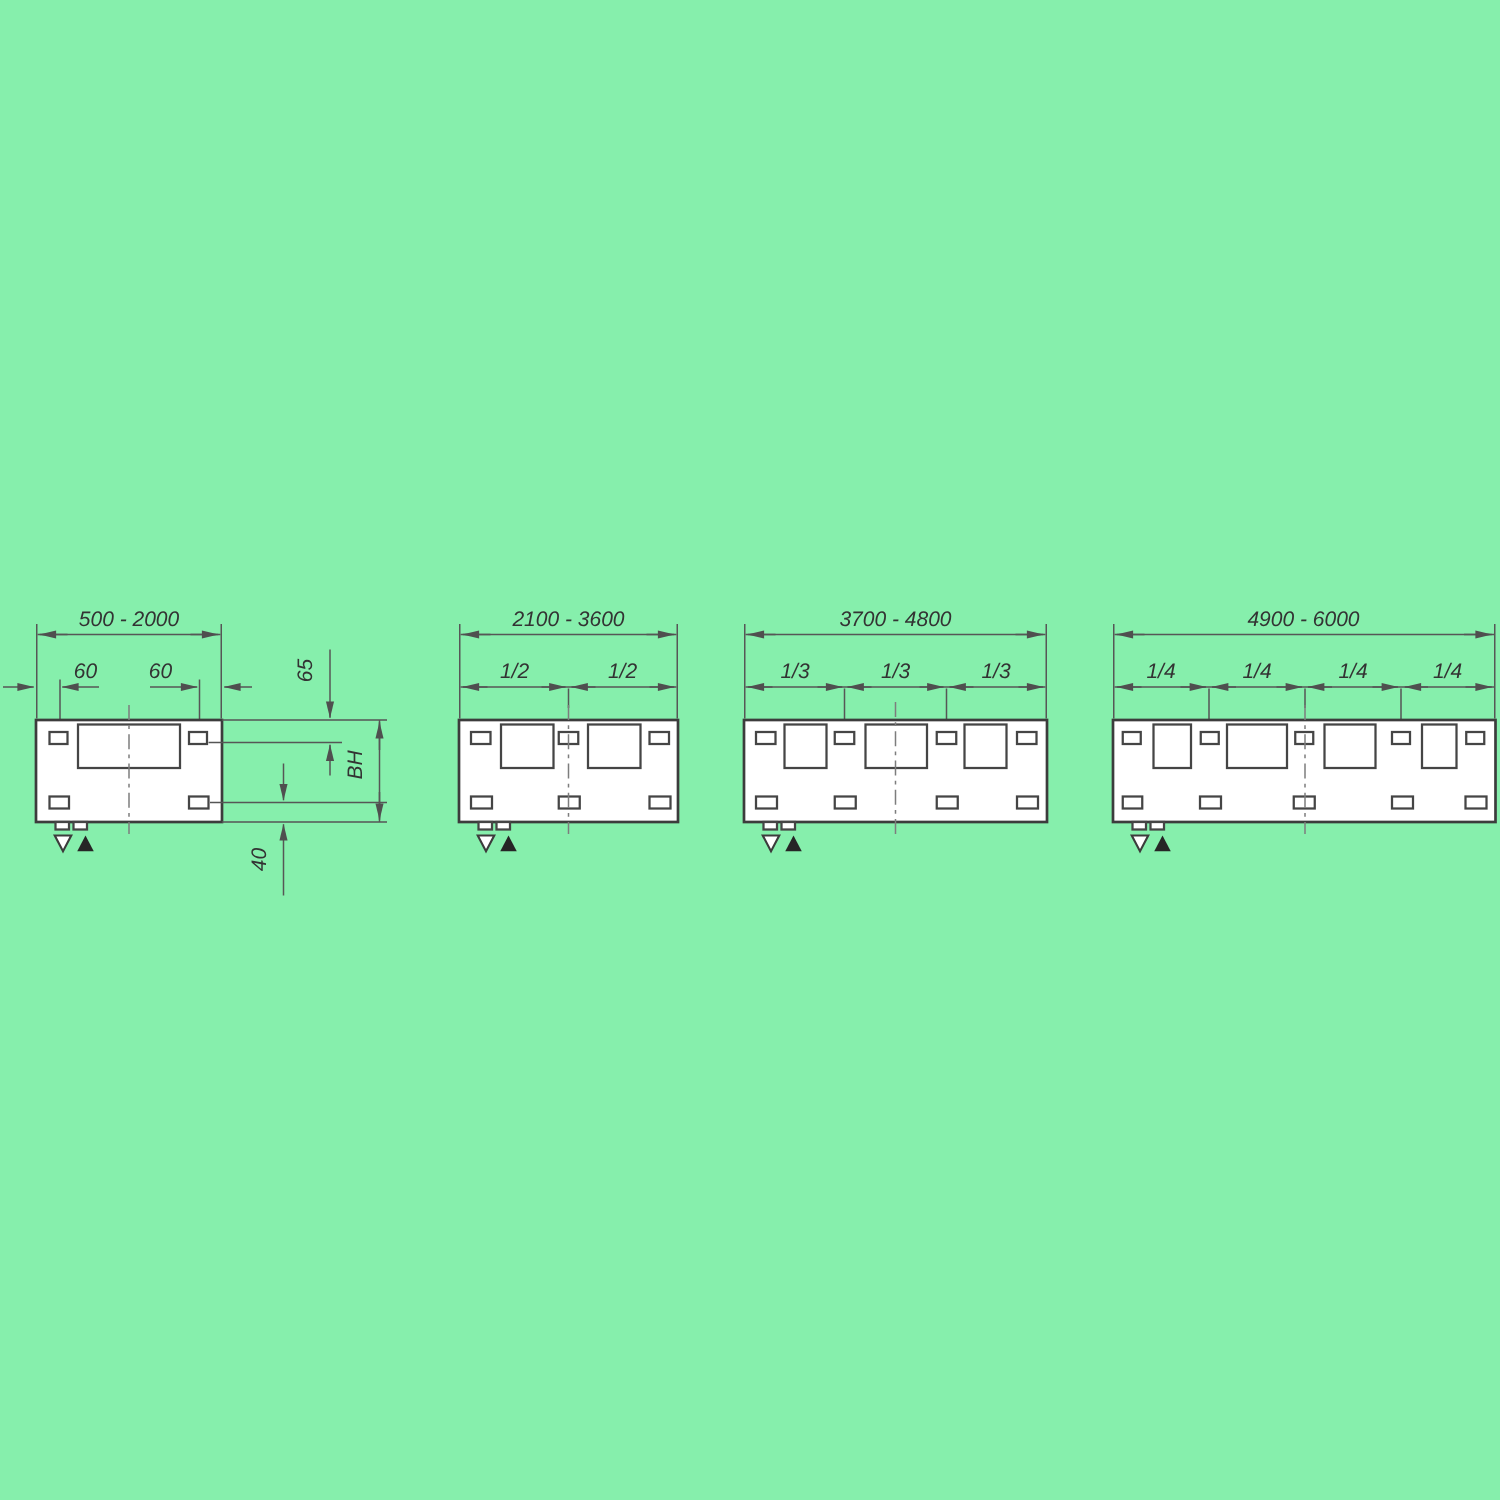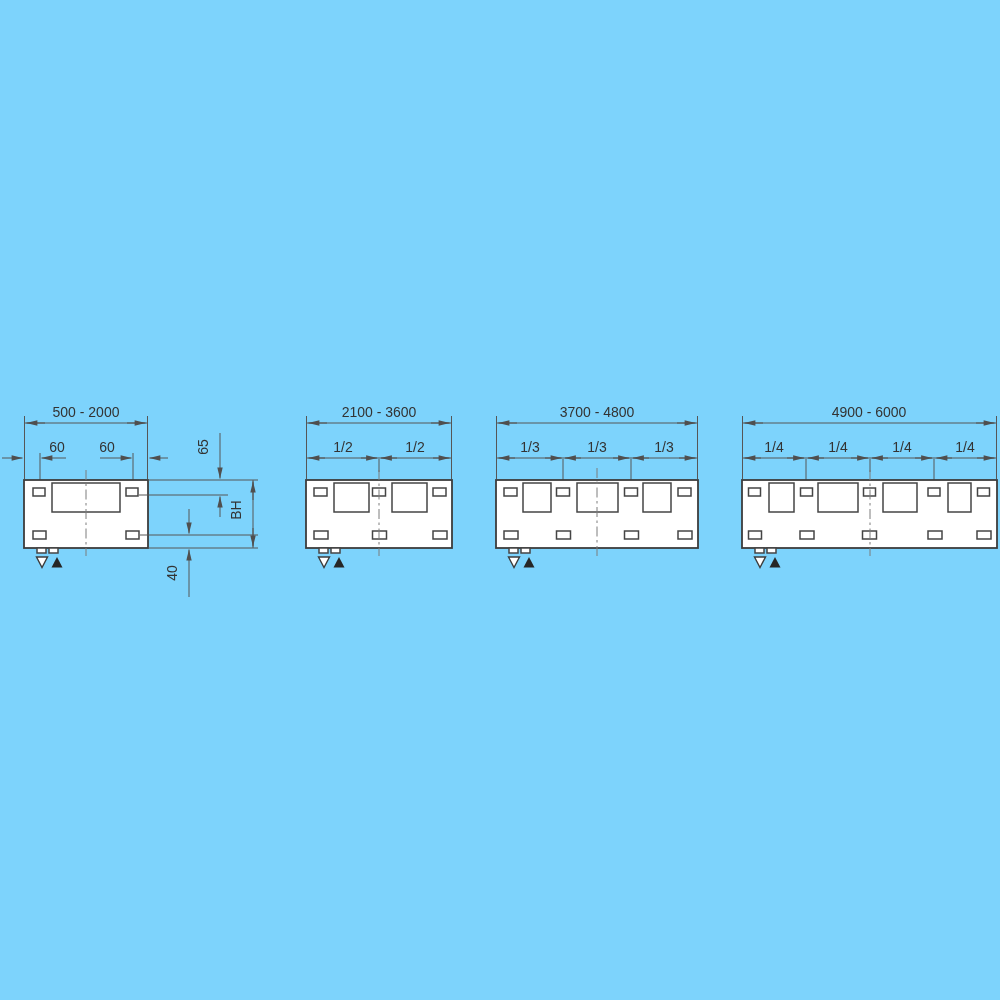--- a/index.html
+++ b/index.html
@@ -1,16 +1,16 @@
 <!DOCTYPE html>
 <html><head>
 <meta charset="utf-8">
 <style>
   html,body{margin:0;padding:0;background:#fff;}
-  .canvas{position:relative;width:1000px;height:1000px;background:#7dd3fc;overflow:hidden;}
+  .canvas{position:relative;width:1000px;height:1000px;background:#86efac;overflow:hidden;font-style:italic;}
   svg{display:block;}
   .ln{stroke:#565656;stroke-width:1;fill:none;}
   .body{stroke:#3c3c3c;stroke-width:1.8;fill:#ffffff;}
   .cut{stroke:#454545;stroke-width:1.5;fill:#ffffff;}
   .cl{stroke:#7d7d7d;stroke-width:1;fill:none;stroke-dasharray:10 3.5 2.5 3.5;}
   .lbl{font-family:"Liberation Sans",sans-serif;font-size:14px;fill:#333333;text-anchor:middle;}
   .tri-open{fill:#ffffff;stroke:#3c3c3c;stroke-width:1.4;}
   .tri-fill{fill:#262626;stroke:none;}
 </style>
 </head>

